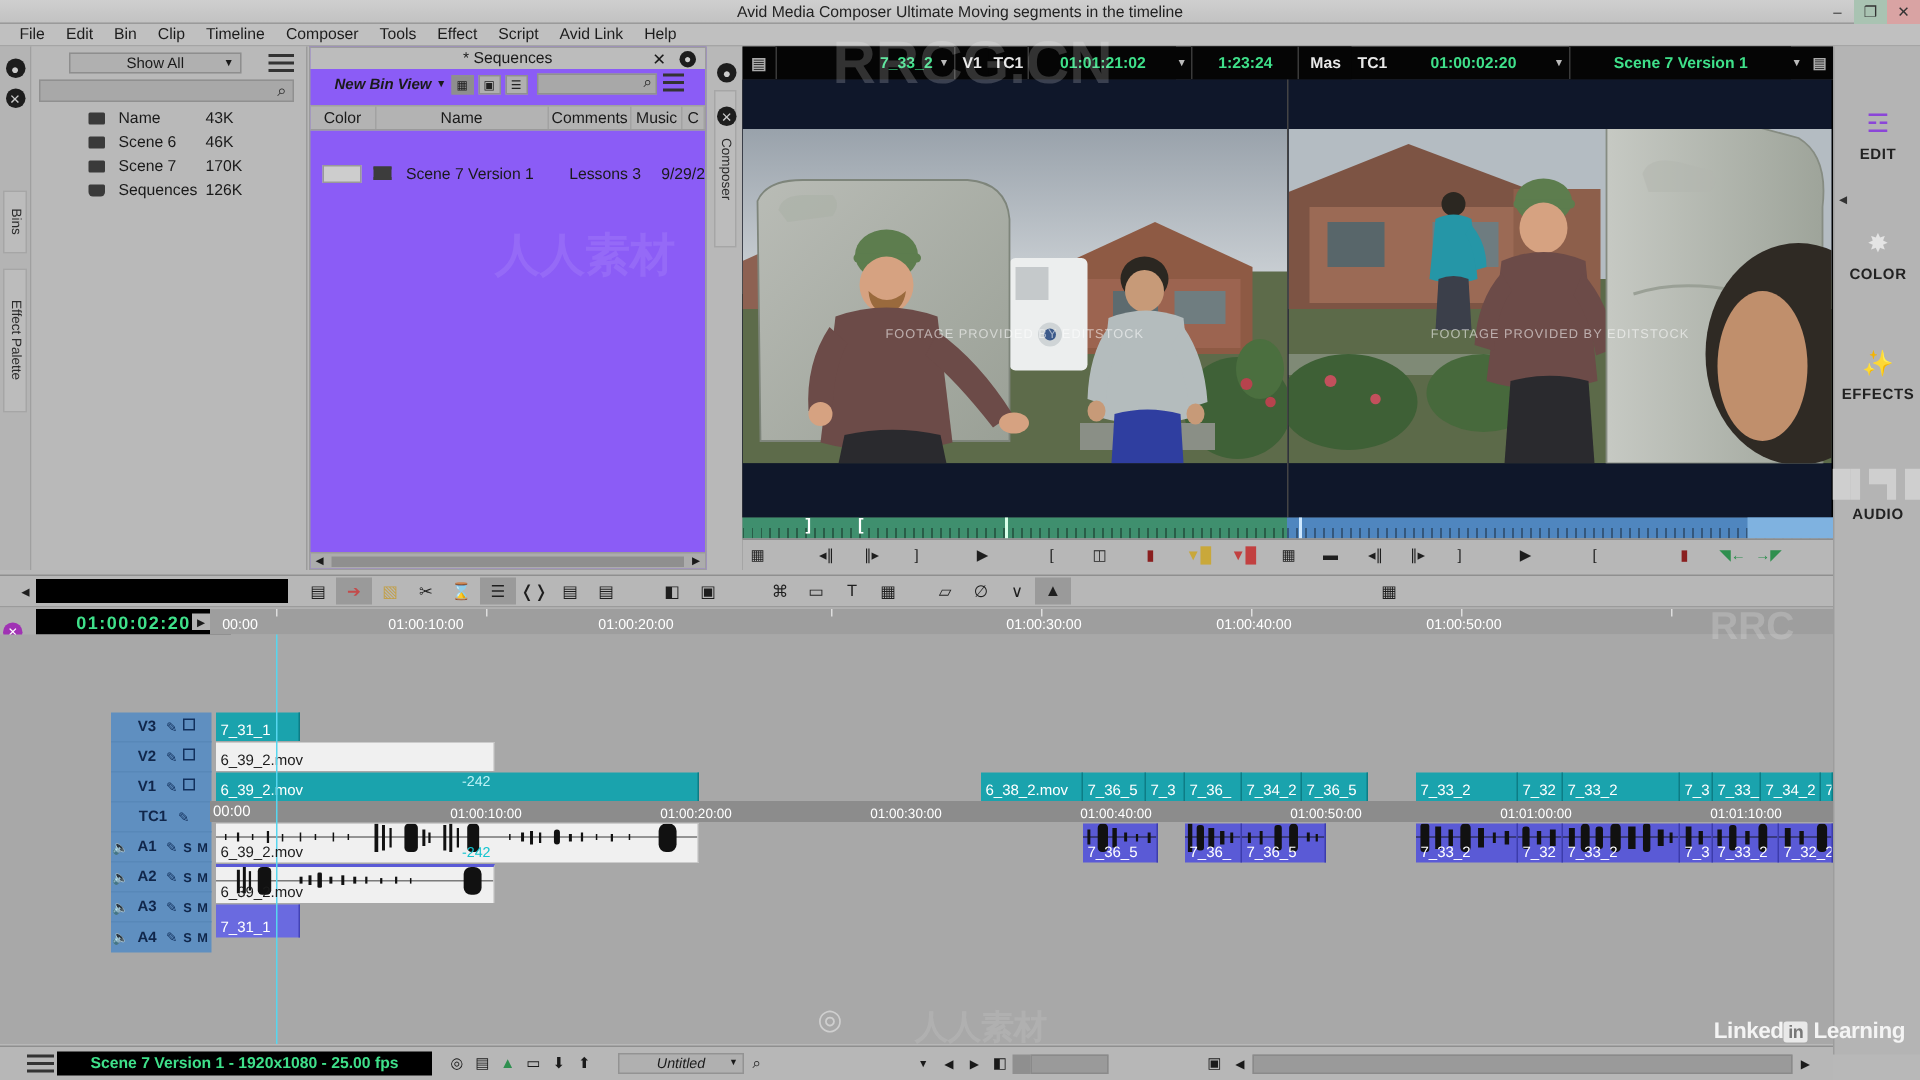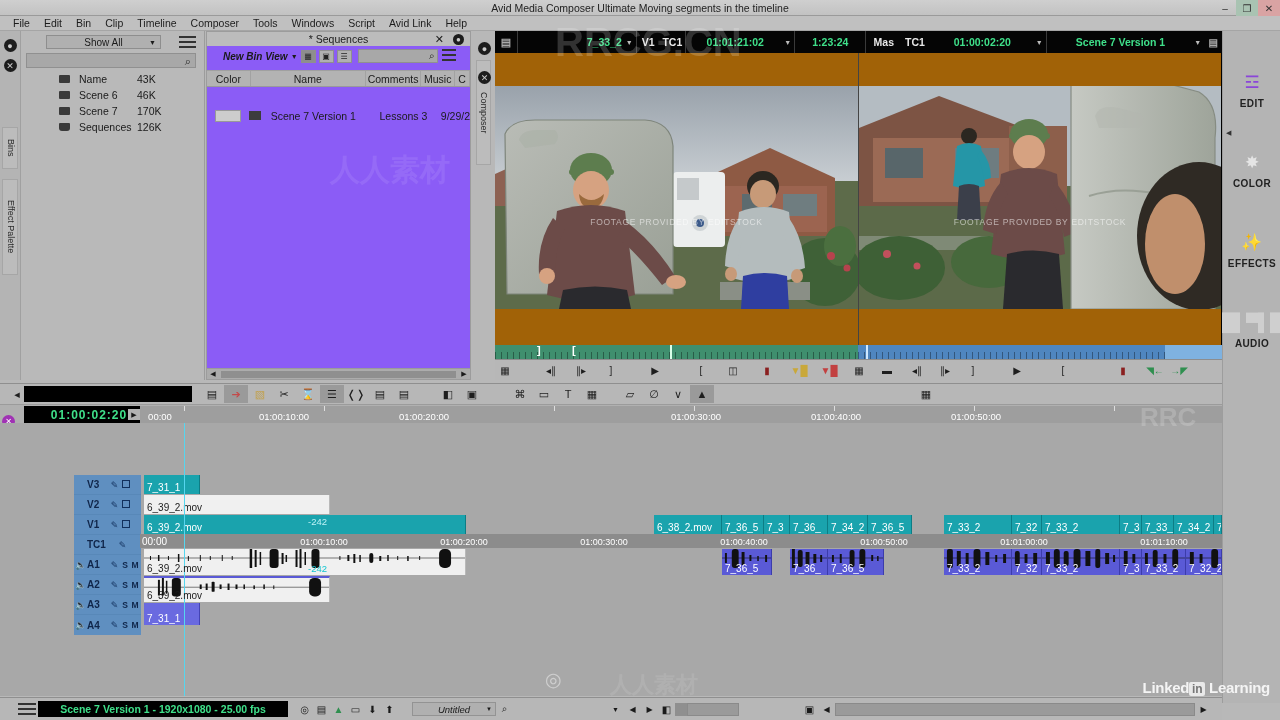--- a/index.html
+++ b/index.html
@@ -123,21 +123,21 @@
     position:absolute; left:495px; top:31px; width:727px; height:349px;
     background:#6e6e6e;
   }
   #comptc{
     position:absolute; left:0; top:0; width:727px; height:22px; background:#050505;
     display:flex; align-items:center; color:#3fe08a; font-size:10.5px; font-weight:bold;
   }
   .tcseg{ height:22px; display:flex; align-items:center; position:relative; }
   .tcbox{ background:#050505; border-left:1px solid #3a3a3a; }
   #monitors{ position:absolute; left:0; top:22px; width:727px; height:292px; display:flex; background:#000; }
-  .mon{ width:363px; height:292px; position:relative; overflow:hidden; background:#a16207; }
+  .mon{ width:363px; height:292px; position:relative; overflow:hidden; background:#0f172a; }
   .mon + .mon{ border-left:1px solid #444; }
   .vid{ position:absolute; left:0; top:33px; width:100%; height:223px; overflow:hidden; }
   .wm{ position:absolute; left:0; right:0; top:56%; text-align:center; font-size:8.5px;
      color:rgba(255,255,255,.55); letter-spacing:.7px; }
   #pos1{ position:absolute; left:0; top:314px; width:363px; height:14px; background:#3f8f6e; }
   #pos2{ position:absolute; left:363px; top:314px; width:364px; height:14px; background:#4f86bf; }
   .ticks{ position:absolute; left:0; bottom:0; width:100%; height:7px;
      background-image:repeating-linear-gradient(to right, rgba(0,0,0,.35) 0 1px, transparent 1px 6px); }
   .posmark{ position:absolute; top:0; width:2px; height:14px; background:#d9ffe9; }
   .brk{ position:absolute; top:-1px; color:#fff; font-size:11px; font-weight:bold; }
@@ -194,21 +194,21 @@
   }
   .rtick{ position:absolute; top:0; width:1px; height:5px; background:#dedede; }
   .rlab{ position:absolute; top:5px; font-size:9.5px; color:#fff; transform:translateX(-50%); }
   #tlbody{ position:absolute; left:0; top:423px; width:1222px; height:273px; background:#a8a8a8; }
 
   
   #thead{ position:absolute; left:74px; top:52px; width:67px; background:#5f8fc0; }
   .thr{ height:20px; display:flex; align-items:center; font-size:10px; color:#10264a;
         border-bottom:1px solid #5888b8; }
   .thr .spk{ width:13px; text-align:center; font-size:9px; color:#12305c;}
-  .thr .nm{ width:22px; text-align:left; font-weight:bold;}
+  .thr .nm{ width:22px; text-align:center; font-weight:bold;}
   .thr .pen{ width:11px; text-align:center; font-size:9px; color:#12305c; }
   .thr .bx{ width:12px; text-align:center; }
   .thr .bx span{ display:inline-block; width:8px;height:8px;border:1.5px solid #12305c; }
   .thr .sm{ width:10px; text-align:center; font-size:8.5px; font-weight:bold;}
 
   
   .clip{ position:absolute; height:19px; font-size:10px; display:flex; align-items:flex-end;
      overflow:hidden; white-space:nowrap; }
   .clip .cn{ padding-left:3px; line-height:12px; }
   .clip.teal{ background:#1aa3ad; color:#fff; border-right:1px solid #0d7d85; }
@@ -258,21 +258,21 @@
 </div>
 
 <div id="menubar">
   <div class="mi">File</div>
   <div class="mi">Edit</div>
   <div class="mi">Bin</div>
   <div class="mi">Clip</div>
   <div class="mi">Timeline</div>
   <div class="mi">Composer</div>
   <div class="mi">Tools</div>
-  <div class="mi">Windows</div>
+  <div class="mi">Effect</div>
   <div class="mi">Script</div>
   <div class="mi">Avid Link</div>
   <div class="mi">Help</div>
 </div>
 
 <div id="leftrail">
   <div class="railbtn" style="margin-top:8px">●</div>
   <div class="railbtn" style="margin-top:7px">✕</div>
   <div class="vtab" style="top:96px;height:42px;">Bins</div>
   <div class="vtab" style="top:148px;height:96px;">Effect Palette</div>

